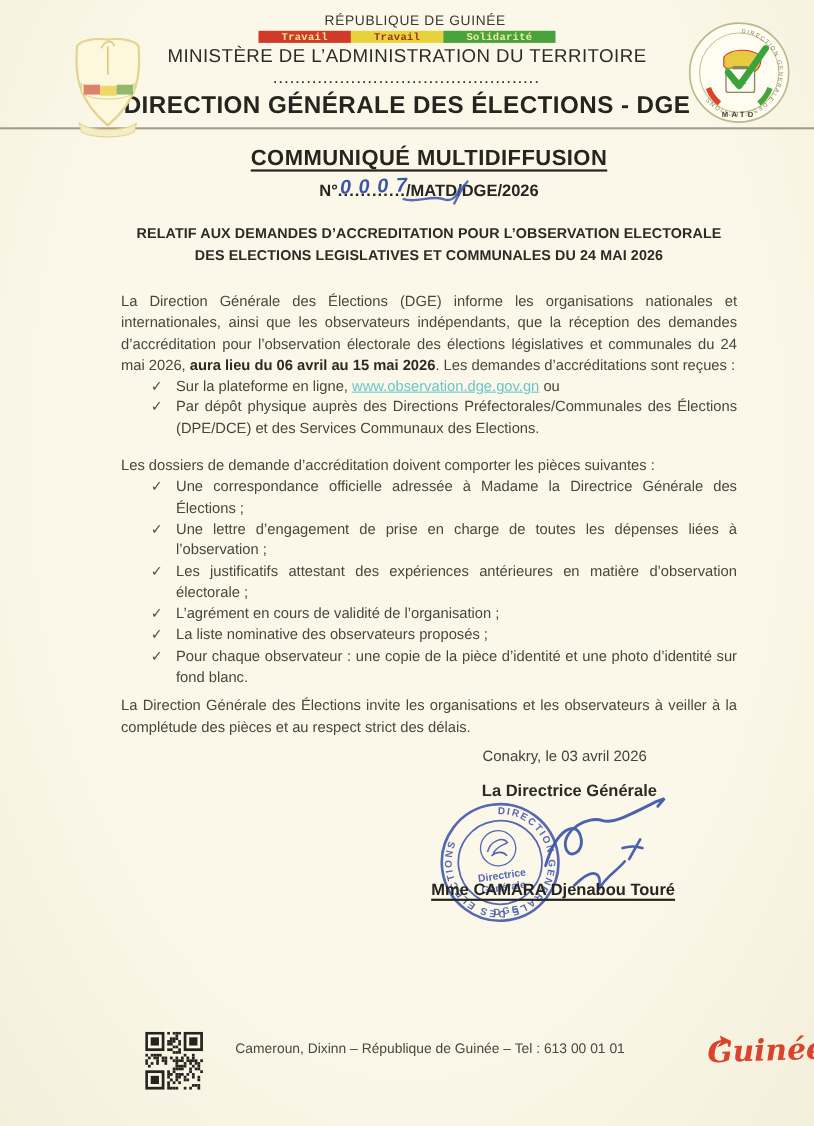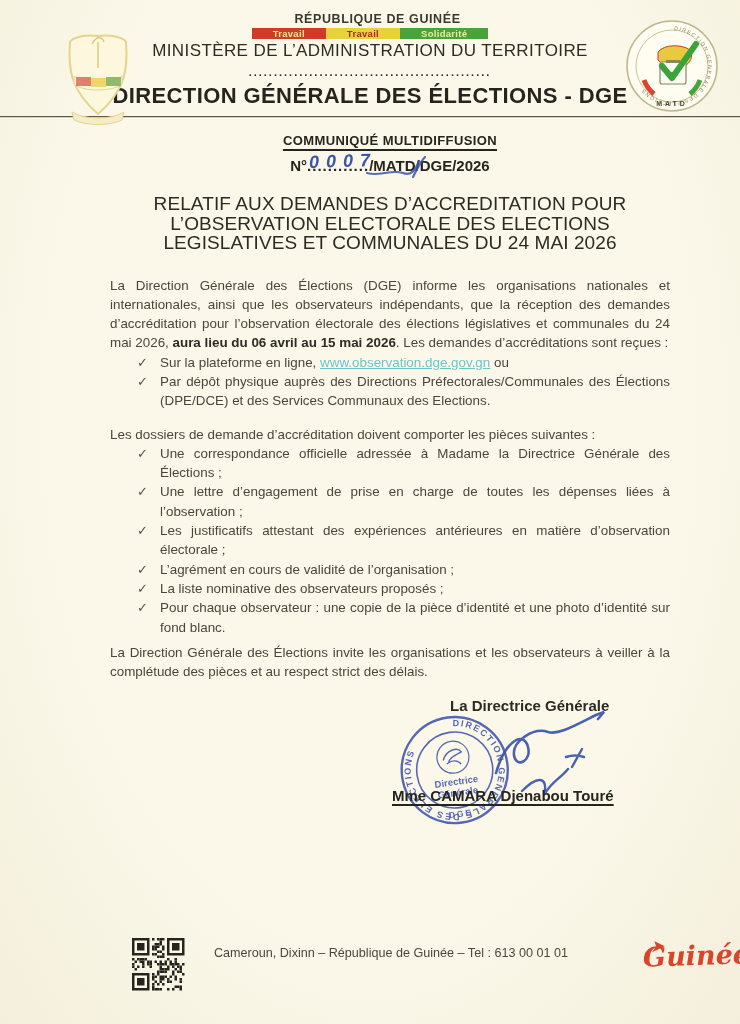--- a/index.html
+++ b/index.html
@@ -4,58 +4,58 @@
 <style>
   * { margin:0; padding:0; box-sizing:border-box; }
   html,body { background:#e8e4d4; }
   .page {
     position:relative; width:740px; height:1024px; overflow:hidden;
     background: radial-gradient(ellipse at 50% 40%, #fbf8ea 60%, #f4efdb 100%);
     font-family:"Liberation Sans", sans-serif; color:#45423a;
   }
   
   .header { position:relative; padding-top:12px; text-align:center; }
-  .republic { font-size:12.5px; letter-spacing:.6px; color:#3a372f; font-weight:700;padding-left:15px; }
+  .republic { font-size:12.5px; letter-spacing:.6px; color:#3a372f; font-weight:400;padding-left:15px; }
   .motto { margin-top:2px; font-size:9.5px; font-weight:bold; letter-spacing:.3px; }
-  .motto span { padding:0 21px; }
+  .motto span { padding:0 21px;font-family:Liberation Mono, monospace; }
   .motto .m-red { background:#cf3b28; color:#f5e88e; }
   .motto .m-yel { background:#e8d23a; color:#9c3020; }
   .motto .m-grn { background:#49a33c; color:#f0e9a0;text-align:right; }
   .ministry { margin-top:4px; font-size:17px; font-weight:normal; color:#2e2b25; letter-spacing:.4px; line-height:16px; }
   .dots-row { margin-top:7px; font-size:11px; letter-spacing:2px; color:#2e2b25; font-weight:bold; }
   .direction { margin-top:5px; font-size:22px; font-weight:bold; color:#26241f; letter-spacing:.4px; }
   .rule { margin-top:7px; border-top:1.6px solid #5a564a; border-bottom:1px solid #d8d2ba; height:2px; }
   .coat { position:absolute; left:52px; top:28px; }
   .dge-logo { position:absolute; right:20px; top:18px; }
   
   .main { margin:0 70px 0 110px; width:560px; }
-  .doc-title { margin-top:15px; text-align:center; font-size:13px; font-weight:bold; color:#26241f;
+  .doc-title { margin-top:15px; text-align:center; font-size:20px; font-weight:bold; color:#26241f;
     letter-spacing:.4px; text-decoration:underline; text-decoration-thickness:2px; text-underline-offset:4px; }
   .doc-number { margin-top:9px; text-align:center; font-size:15px; font-weight:bold; color:#26241f; }
   .num-dots { position:relative; display:inline-block; letter-spacing:1px; }
   .handwritten { position:absolute; left:2px; top:-6px; color:#3b55a8; font-size:18px;
     font-style:italic; letter-spacing:7px; transform:rotate(-2deg); font-weight:bold; white-space:nowrap; }
   .num-suffix { position:relative; display:inline-block;text-align:right; }
   .pen-mark { position:absolute; left:-4px; top:-4px; pointer-events:none; }
-  .subject { margin:20px auto 0; max-width:545px; text-align:center; font-size:19px; font-weight:normal;
+  .subject { margin:20px auto 0; max-width:545px; text-align:center; font-size:13px; font-weight:bold;
     color:#2c2a24; line-height:19.5px; letter-spacing:.1px; }
   .body-text { font-size:13.4px; line-height:19.3px; text-align:justify; color:#4a463c; }
   .body-text b { color:#2e2b24; }
   p.p1 { margin-top:23px; }
   p.p2 { margin-top:14px; }
   p.p3 { margin-top:6px; }
   p.p4 { margin-top:0; }
   ul.checklist { list-style:none; }
   ul.checklist li { position:relative; padding-left:50px; }
   ul.checklist .check { position:absolute; left:27px; top:0; color:#55514a; font-size:13px; }
   a.doc-link { color:#6cc5c9; text-decoration:underline; }
   .date-line { margin-top:10px; text-align:right; padding-right:82px; font-size:13.6px; color:#45423a; }
   
   .sig-area { position:relative; height:152px; margin-top:6px; }
-  .sig-title { position:absolute; left:340px; top:10px; font-size:15px; font-weight:bold; color:#2c2a24; }
+  .sig-title { position:absolute; left:328px; top:10px; font-size:15px; font-weight:bold; color:#2c2a24; }
   .stamp { position:absolute; left:288px; top:26px; opacity:.82; transform:rotate(-8deg); }
   .signature-svg { position:absolute; left:378px; top:22px; }
   .sig-name { position:absolute; left:282px; top:100px; font-size:15px; font-weight:bold; color:#26241f;
     text-decoration:underline; text-decoration-thickness:1.6px; text-underline-offset:3px; }
   
   .footer { position:absolute; left:0; top:934px; width:740px; height:80px;margin-left:48px; }
   .qr { position:absolute; left:84px; top:4px; }
   .footer-text { position:absolute; left:148px; top:10px; width:390px; text-align:center;
     font-size:12.6px; line-height:18.5px; color:#4a463c; }
   .brand { position:absolute; right:38px; top:6px; font-family:"DejaVu Serif", serif; font-style:italic;
@@ -145,20 +145,21 @@
       <li><span class="check">✓</span><span>Une lettre d’engagement de prise en charge de toutes les dépenses liées à l’observation ;</span></li>
       <li><span class="check">✓</span><span>Les justificatifs attestant des expériences antérieures en matière d’observation électorale ;</span></li>
       <li><span class="check">✓</span><span>L’agrément en cours de validité de l’organisation ;</span></li>
       <li><span class="check">✓</span><span>La liste nominative des observateurs proposés ;</span></li>
       <li><span class="check">✓</span><span>Pour chaque observateur : une copie de la pièce d’identité et une photo d’identité sur fond blanc.</span></li>
     </ul>
 
     <p class="body-text p3">La Direction Générale des Élections invite les organisations et les observateurs à veiller à la complétude des pièces et au respect strict des délais.</p>
 
 
+    <div class="date-line">Conakry, le 03 avril 2026</div>
 
     <div class="sig-area">
       <div class="sig-title">La Directrice Générale</div>
 
       <div class="stamp">
         <svg width="114" height="114" viewBox="0 0 114 114">
           <defs>
               <path id="stampring" d="M57 13 a44 44 0 1 1 -0.01 0" fill="none"></path>
             </defs>
           <circle cx="57" cy="57" r="53" fill="none" stroke="#3449a6" stroke-width="2.4"></circle>

